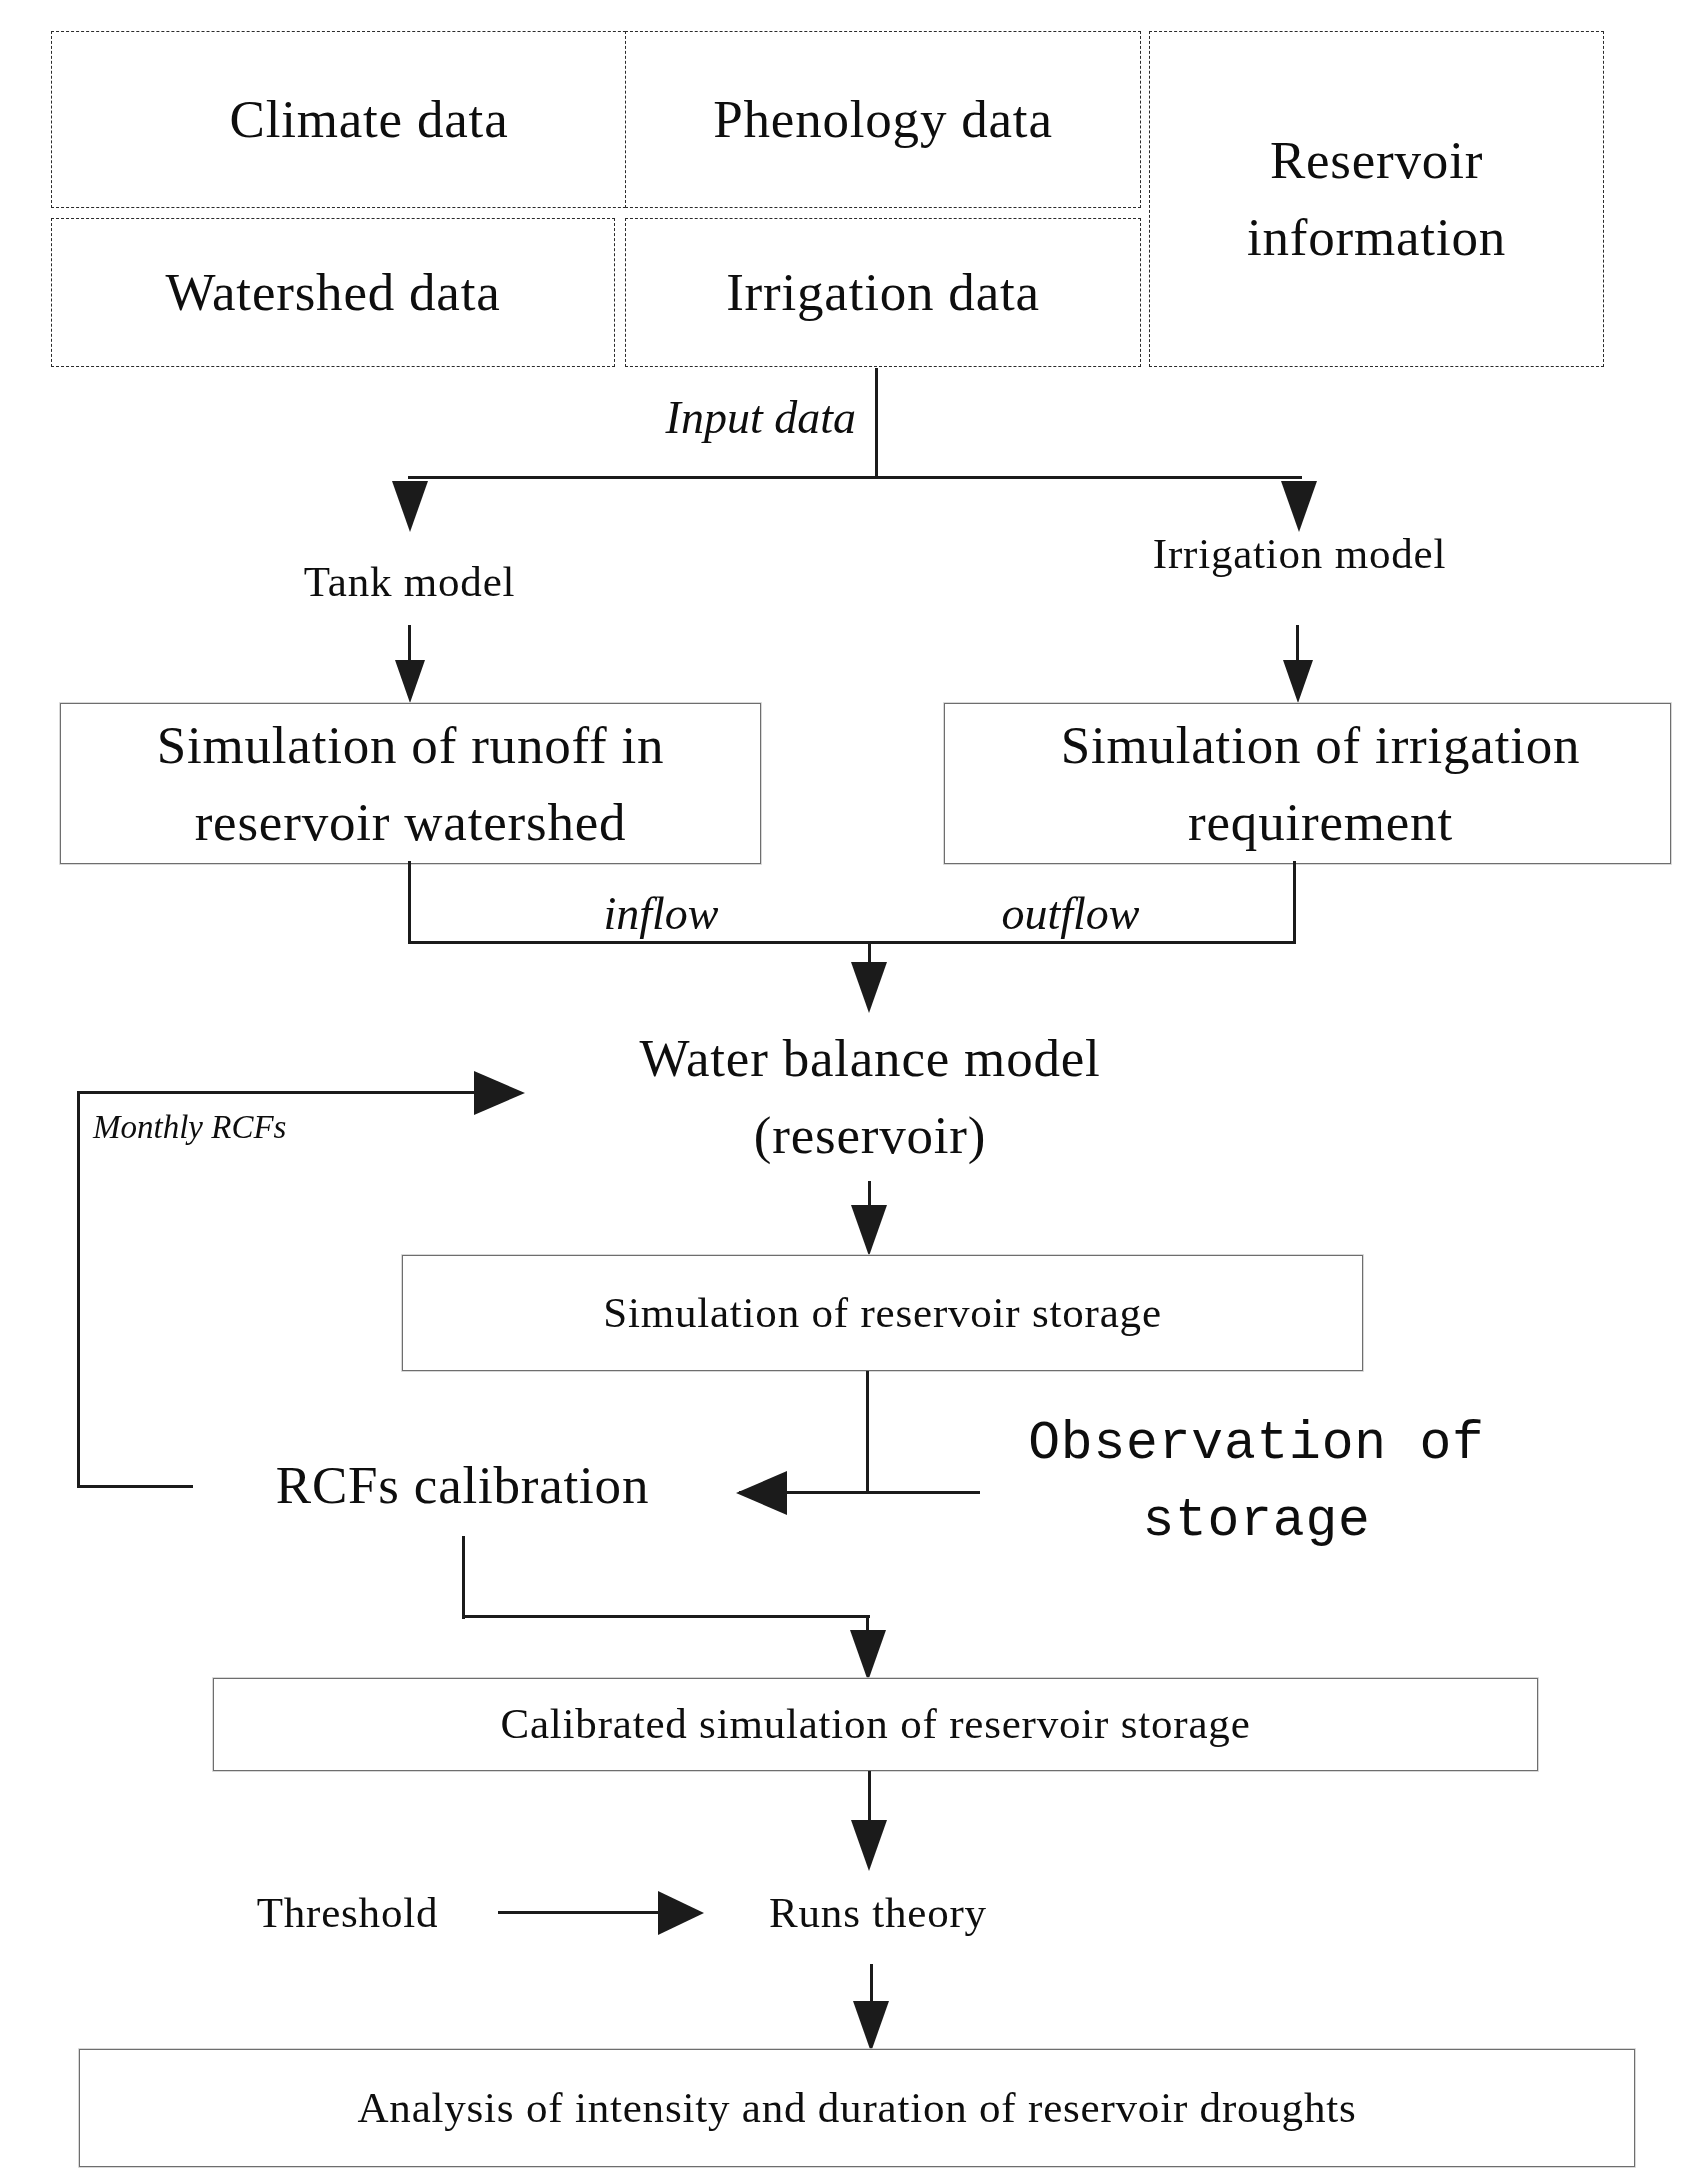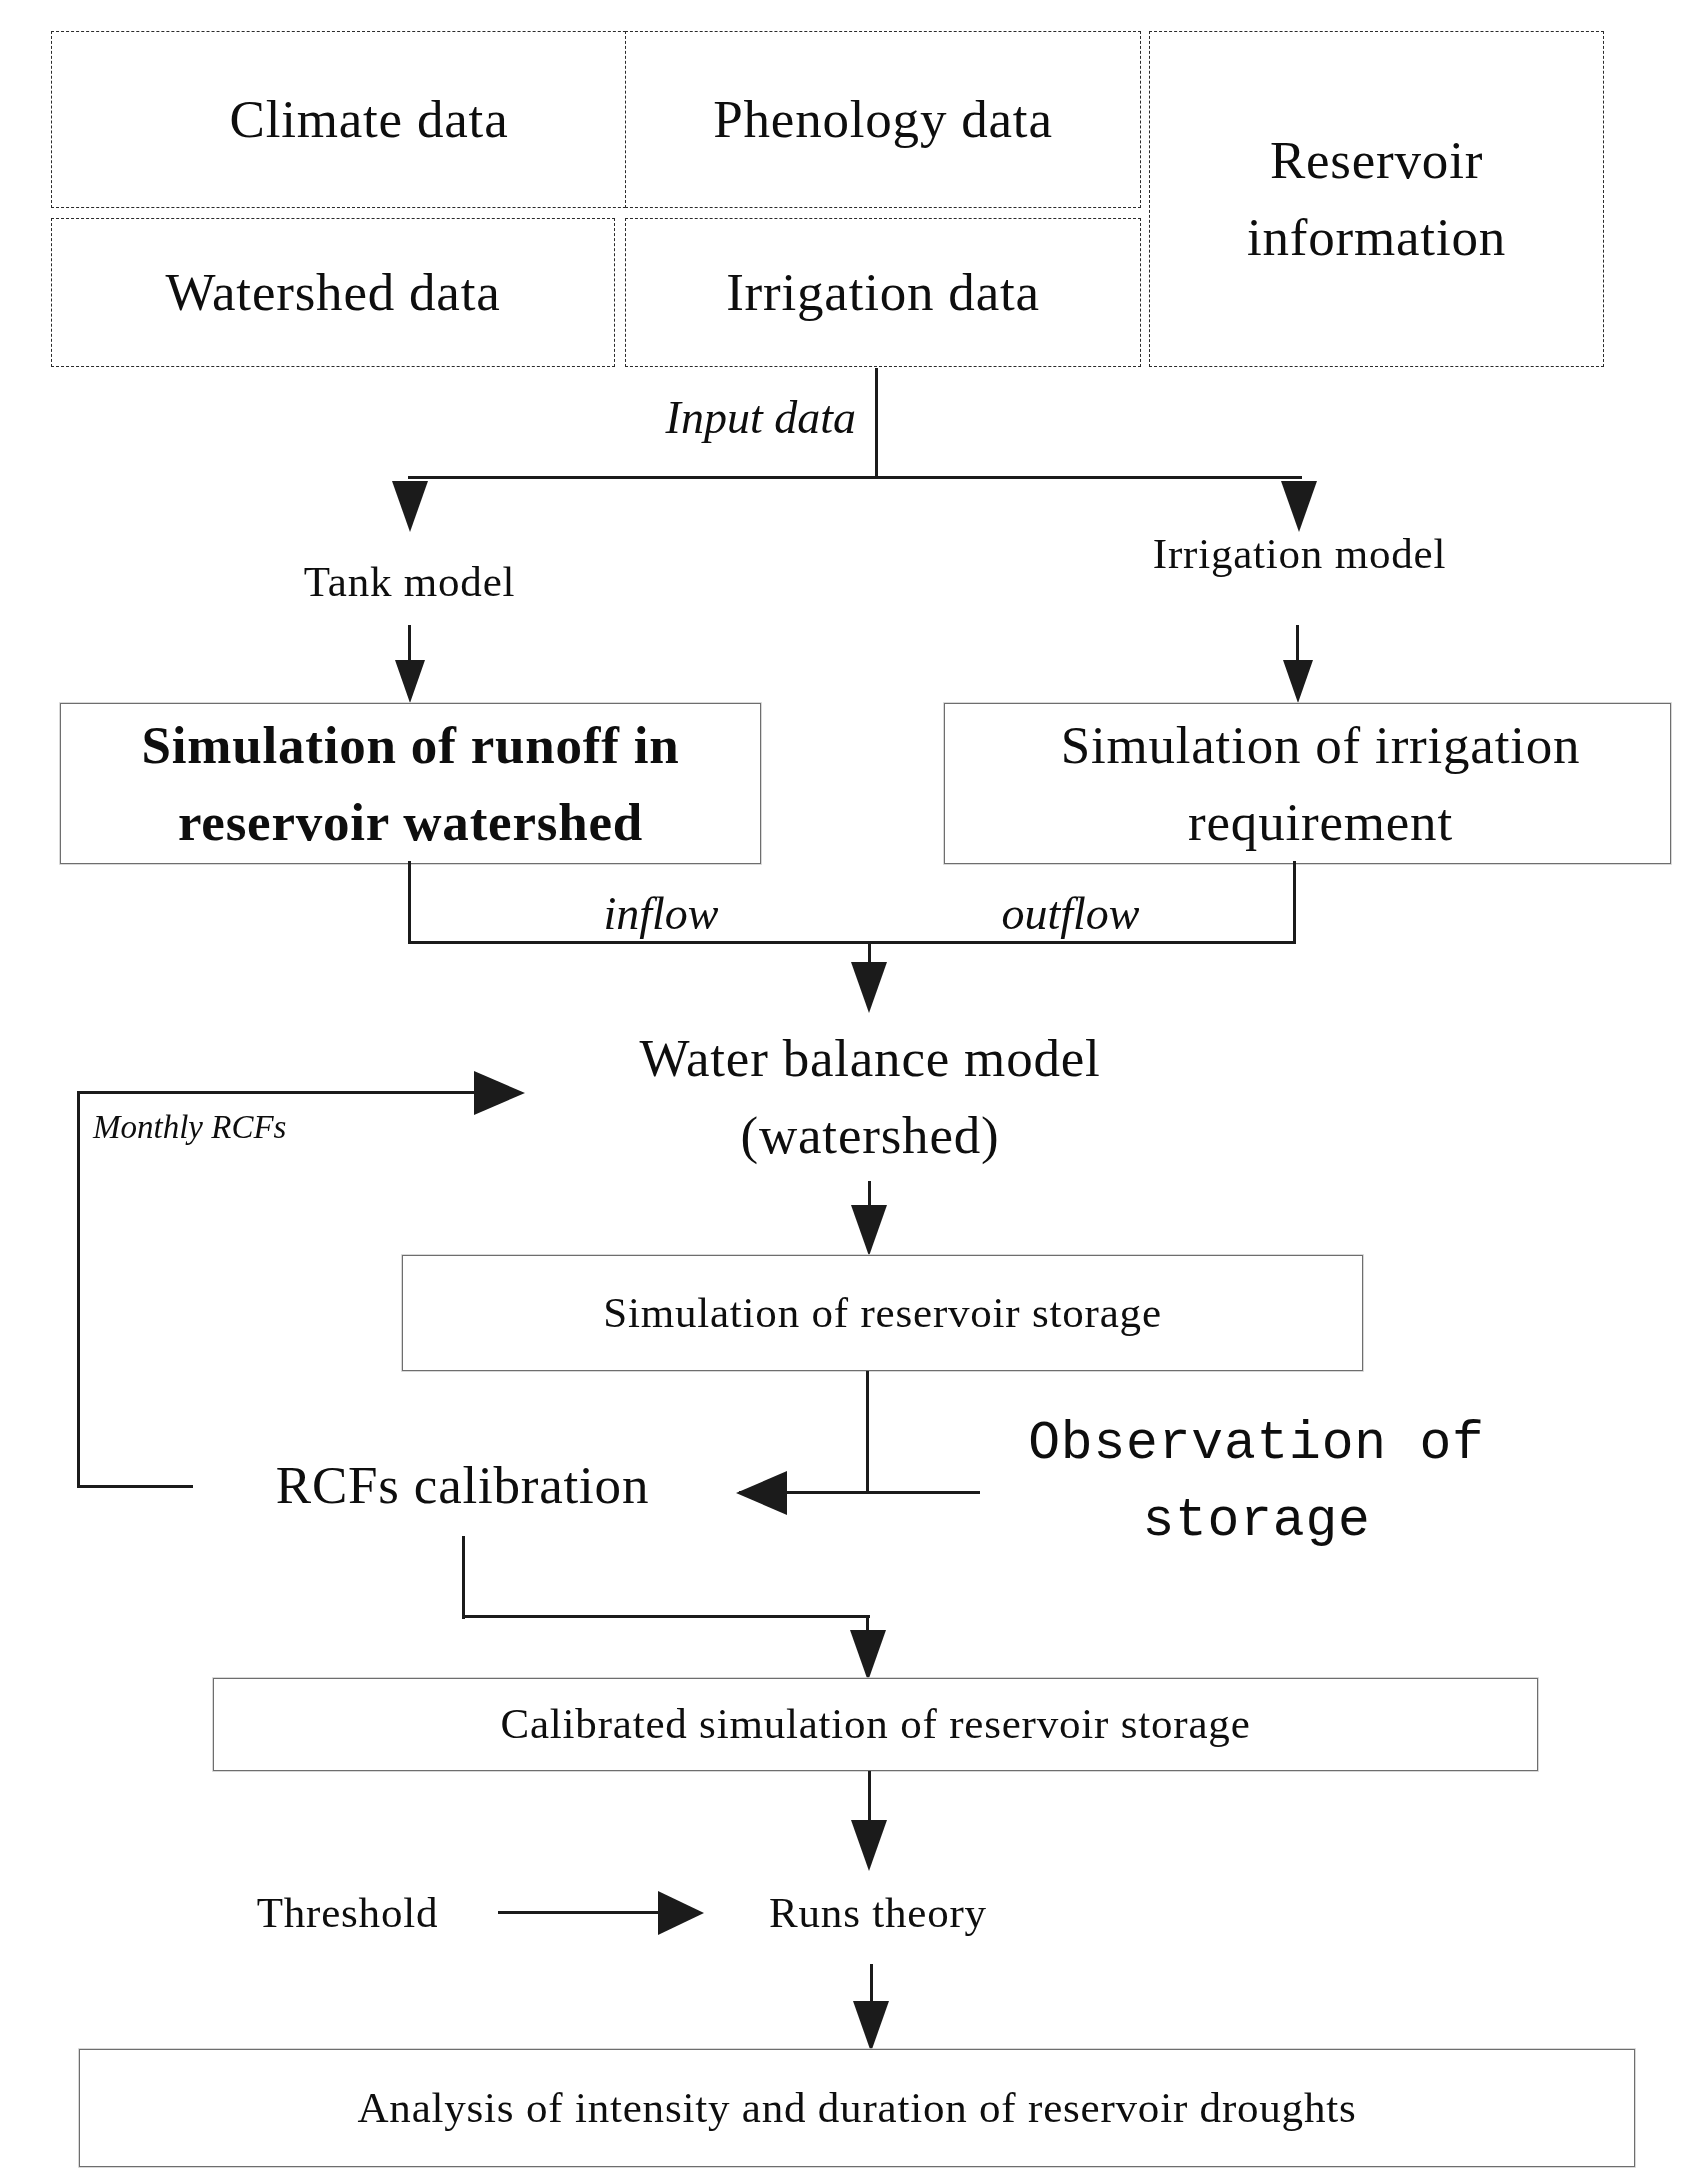--- a/index.html
+++ b/index.html
@@ -104,40 +104,40 @@
   </div>
   <div class="nodetxt" style="left:1093px;top:519px;width:413px;height:71px;">
     <span class="txt txt-lg">Irrigation model</span>
   </div>
 
   <div class="vline" style="left:408px;top:625px;width:3.3px;height:40px;"></div>
   <div class="ah-down sm" style="left:395px;top:660px;"></div>
   <div class="vline" style="left:1296px;top:625px;width:3.3px;height:40px;"></div>
   <div class="ah-down sm" style="left:1283px;top:660px;"></div>
 
-  <div class="box" style="left:60px;top:703px;width:699px;height:159px;font-weight:bold;">
+  <div class="box" style="left:60px;top:703px;width:699px;height:159px;">
     <span class="txt">Simulation of runoff in</span>
     <span class="txt">reservoir watershed</span>
   </div>
   <div class="box" style="left:944px;top:703px;width:699px;height:159px;padding-left:26px;">
     <span class="txt">Simulation of irrigation</span>
     <span class="txt">requirement</span>
   </div>
 
   <div class="vline" style="left:408px;top:861px;width:3.3px;height:83px;"></div>
   <div class="vline" style="left:1293px;top:861px;width:3.3px;height:83px;"></div>
   <div class="hline" style="left:408px;top:941px;width:888px;height:3.3px;"></div>
   <div class="lbl" style="left:570px;top:886px;width:182px;text-align:center;">inflow</div>
   <div class="lbl" style="left:974px;top:886px;width:193px;text-align:center;">outflow</div>
   <div class="vline" style="left:868px;top:944px;width:3.3px;height:23px;"></div>
   <div class="ah-down" style="left:851px;top:962px;"></div>
 
   <div class="nodetxt" style="left:622px;top:1018px;width:496px;height:157px;">
     <span class="txt">Water balance model</span>
-    <span class="txt">(watershed)</span>
+    <span class="txt">(reservoir)</span>
   </div>
 
   <div class="hline" style="left:77px;top:1091px;width:398px;height:3.3px;"></div>
   <div class="ah-right" style="left:474px;top:1071px;"></div>
   <div class="lbl" style="left:93px;top:1108px;width:389px;text-align:left;font-size:33px;">Monthly RCFs</div>
   <div class="vline" style="left:77px;top:1091px;width:3.3px;height:397px;"></div>
   <div class="hline" style="left:77px;top:1485px;width:116px;height:3.3px;"></div>
 
   <div class="vline" style="left:868px;top:1181px;width:3.3px;height:33px;"></div>
   <div class="ah-down" style="left:851px;top:1205px;"></div>

